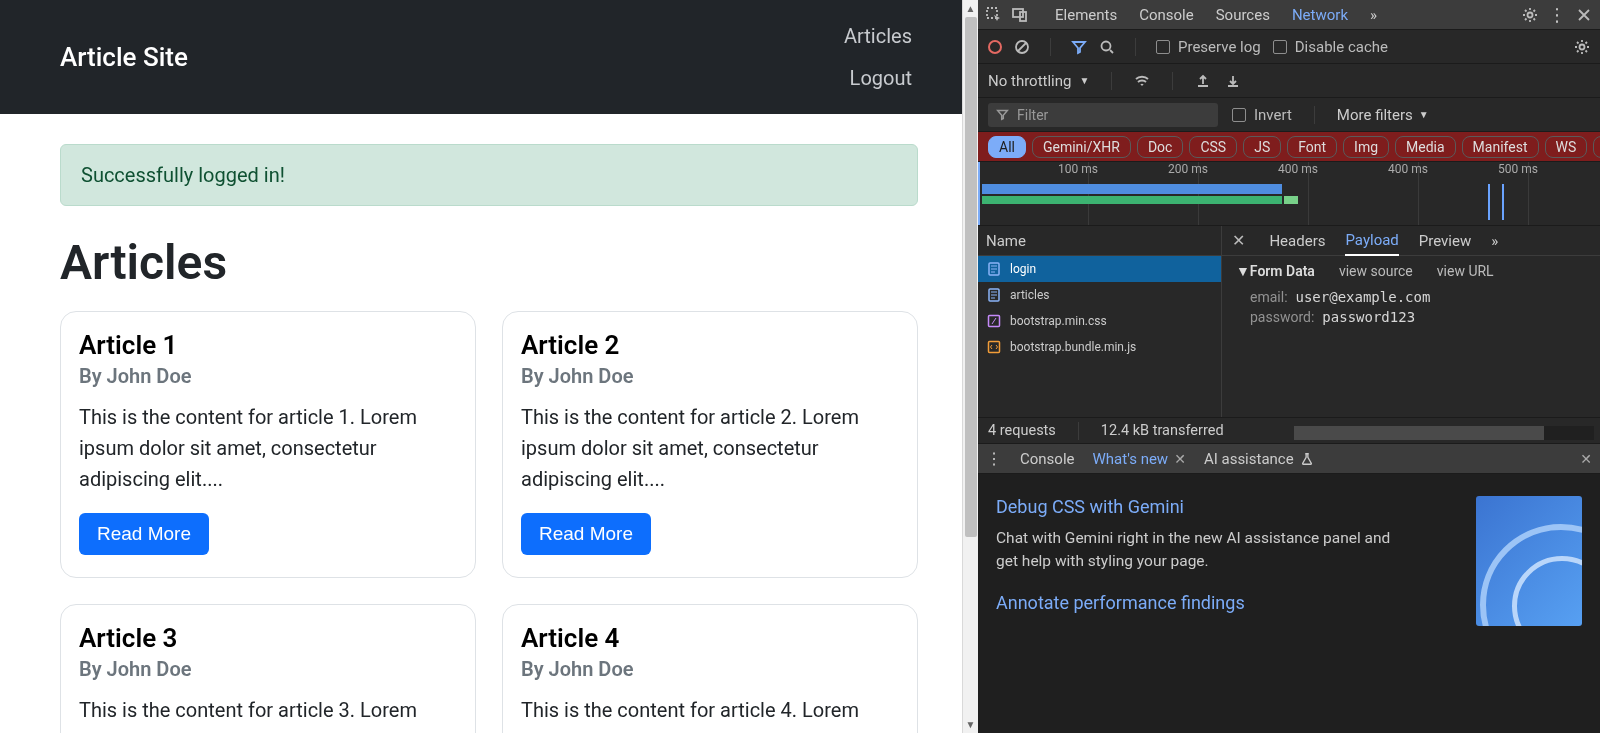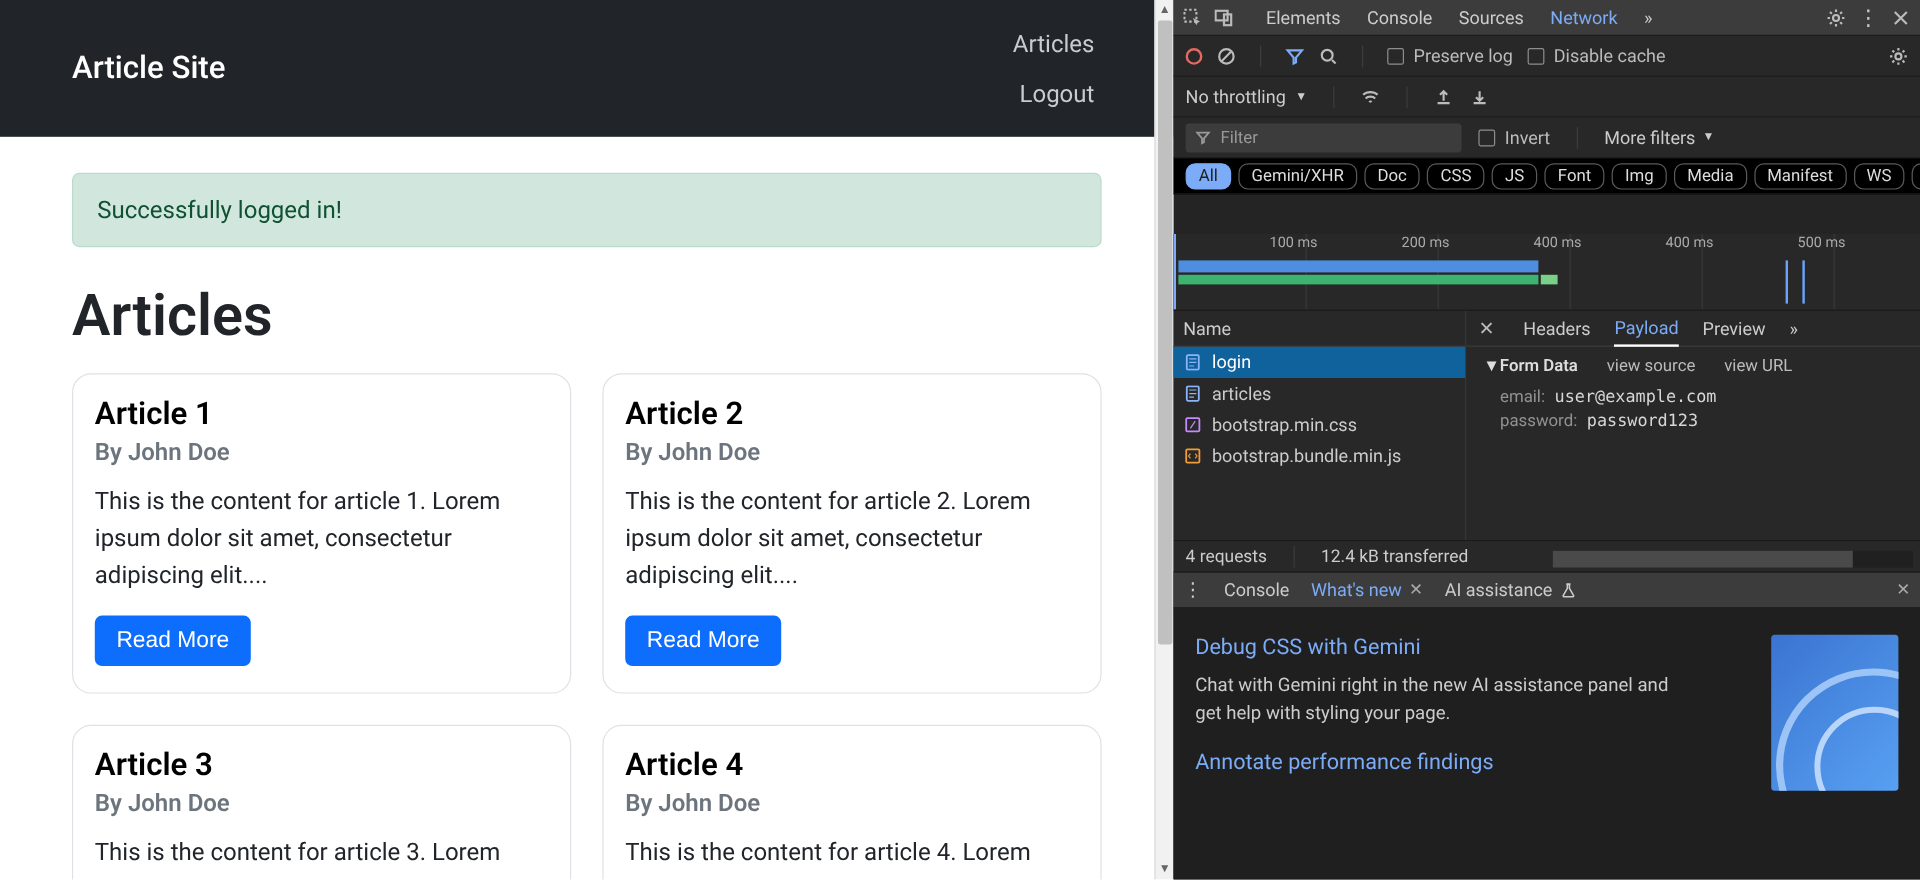--- a/index.html
+++ b/index.html
@@ -53,37 +53,37 @@
   .dt-tb2 { height:34px; background:#282828; display:flex; align-items:center; padding:0 10px; gap:14px; border-bottom:1px solid #1b1b1b; }
   .dt-tb2 .sel { display:flex; align-items:center; gap:8px; color:#ccc; font-size:15px; }
   .dt-tb2 .sel .caret { font-size:10px; }
 
   
   .dt-filter { height:34px; background:#282828; display:flex; align-items:center; padding:0 10px; gap:14px; border-bottom:1px solid #1b1b1b; }
   .dt-filter .input { background:#3c3c3c; border-radius:3px; height:24px; display:flex; align-items:center; padding:0 8px; width:230px; gap:8px; color:#999; }
   .morefilters { display:flex; align-items:center; gap:6px; color:#ccc; font-size:15px; }
 
   
-  .dt-pills { height:30px; background:#000000; display:flex; align-items:center; padding:0 10px; gap:6px; border-bottom:1px solid #1b1b1b; }
+  .dt-pills { height:30px; background:#7f1d1d; display:flex; align-items:center; padding:0 10px; gap:6px; border-bottom:1px solid #1b1b1b; }
   .pill { border:1px solid #5a5a5a; border-radius:8px; padding:2px 10px; font-size:14px; color:#ddd; white-space:nowrap; cursor:pointer; }
   .pill.active { background:#7cacf8; border-color:#7cacf8; color:#1f1f1f; }
 
   
-  .dt-timeline { height:64px; background:#282828; border-bottom:1px solid #1b1b1b; position:relative; overflow:hidden;margin-top:33px; }
+  .dt-timeline { height:64px; background:#282828; border-bottom:1px solid #1b1b1b; position:relative; overflow:hidden; }
   .tick { position:absolute; top:0; font-size:12px; color:#aaa; }
   .tickline { position:absolute; top:0; bottom:0; width:1px; background:#3a3a3a; }
   .tl-bar { position:absolute; height:10px; }
   .tl-blue { background:#6aa3ff; }
   .tl-sel { position:absolute; top:0; left:0; width:2px; height:100%; background:#7cacf8; }
 
   
   .dt-mid { display:flex; height:192px; border-bottom:1px solid #1b1b1b; }
   .reqlist { width:244px; background:#282828; display:flex; flex-direction:column; border-right:1px solid #3c3c3c; }
   .reqlist .hdr { height:30px; display:flex; align-items:center; padding:0 8px; color:#ccc; border-bottom:1px solid #3c3c3c; font-size:15px; }
-  .req { height:26px; display:flex; align-items:center; gap:8px; padding:0 8px; font-size:15px; cursor:pointer; }
+  .req { height:26px; display:flex; align-items:center; gap:8px; padding:0 8px; font-size:12px; cursor:pointer; }
   .req.sel { background:#10629d; color:#fff; }
   .req .ic { width:16px; height:16px; display:flex; align-items:center; justify-content:center; }
 
   .detail { flex:1; background:#282828; display:flex; flex-direction:column; }
   .detail .tabs { height:30px; display:flex; align-items:center; gap:20px; padding:0 10px; border-bottom:1px solid #3c3c3c; }
   .detail .tabs .x { color:#bbb; font-size:16px; cursor:pointer; margin-right:4px; }
   .detail .tabs .t { font-size:15px; color:#ccc; cursor:pointer; }
   .detail .tabs .t.active { color:#7cacf8; border-bottom:2px solid #ffffff; padding-bottom:5px; margin-bottom:-6px; }
   .detail .body { padding:7px 14px; font-size:14px; }
   .formhdr { display:flex; align-items:center; gap:24px; margin-bottom:8px; }

